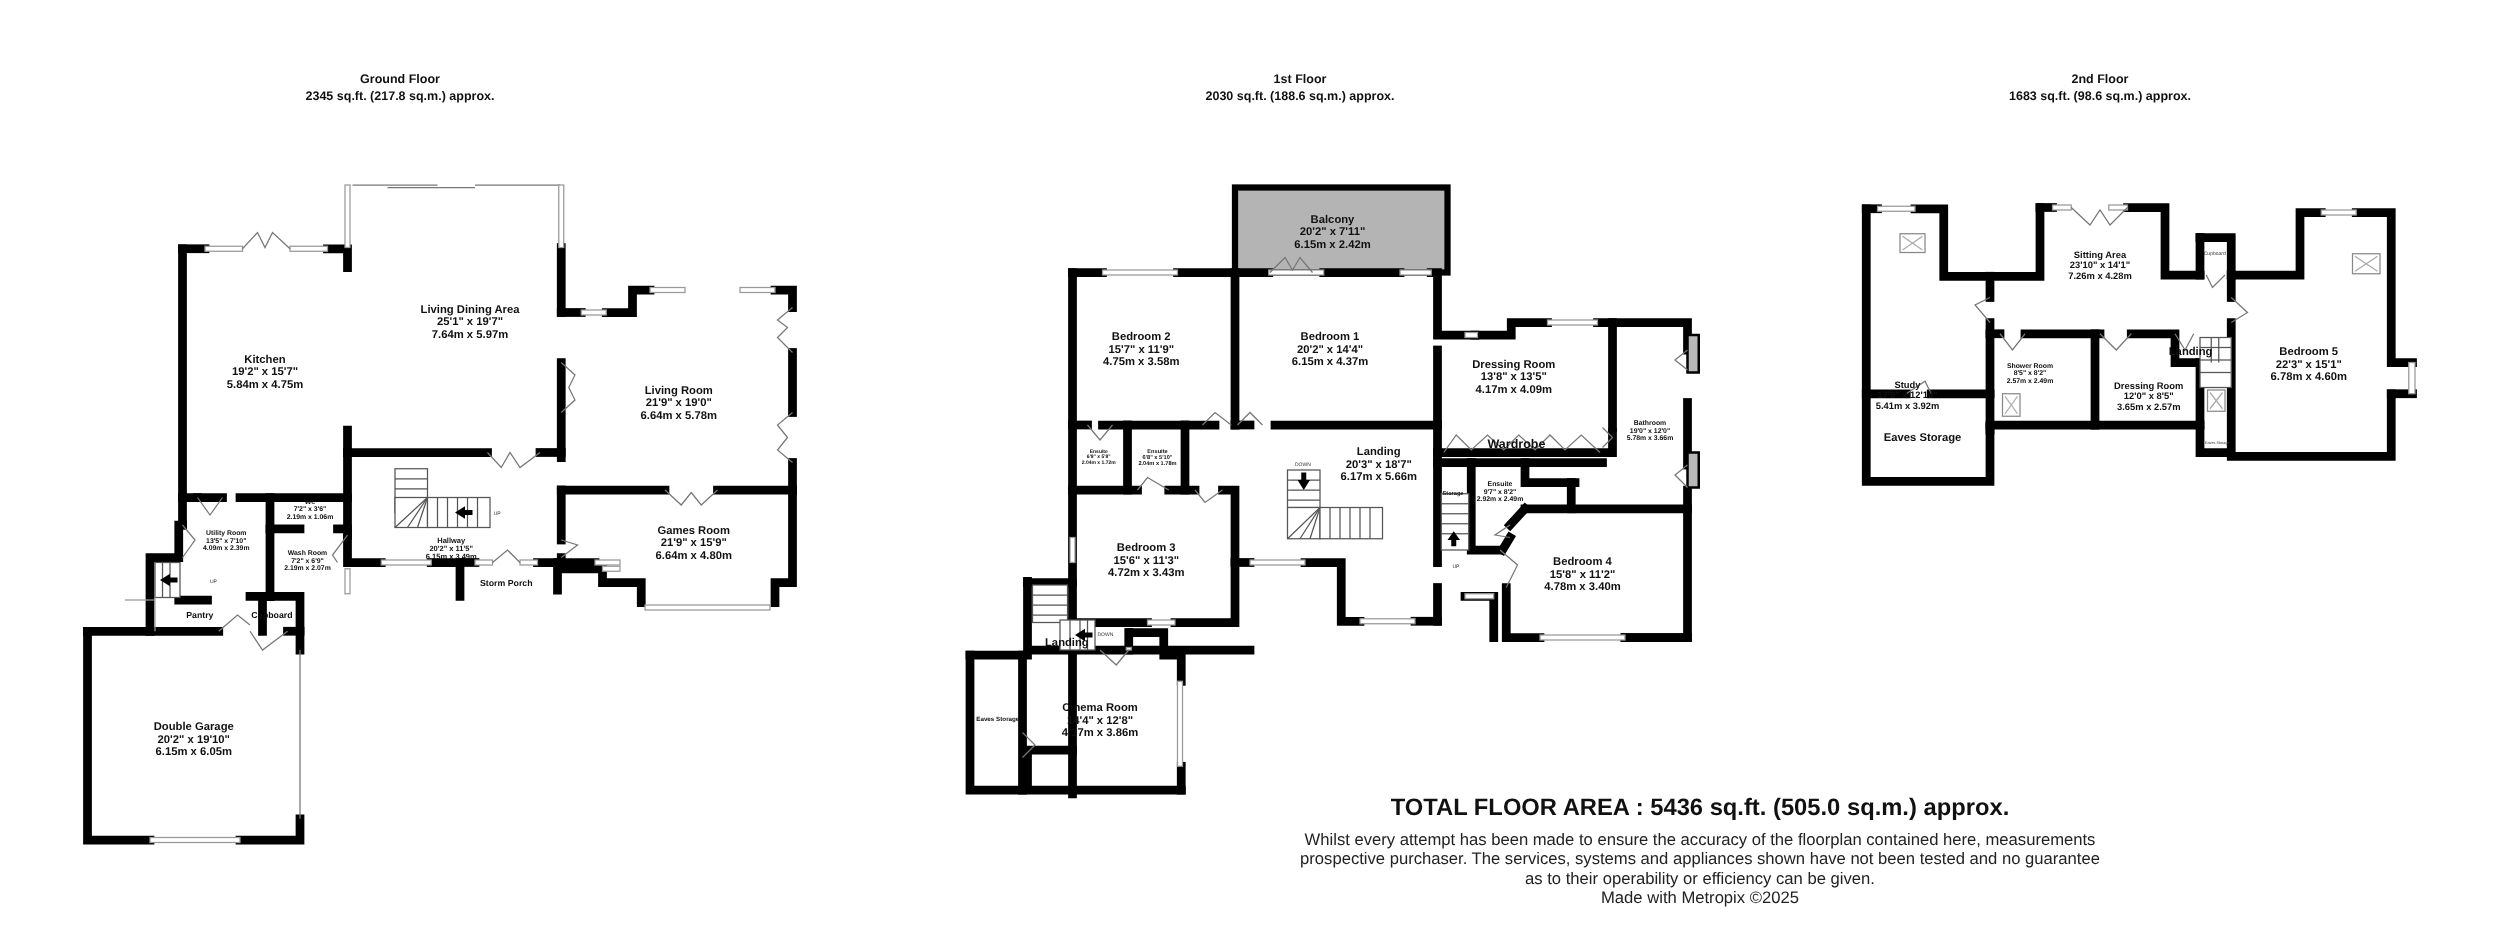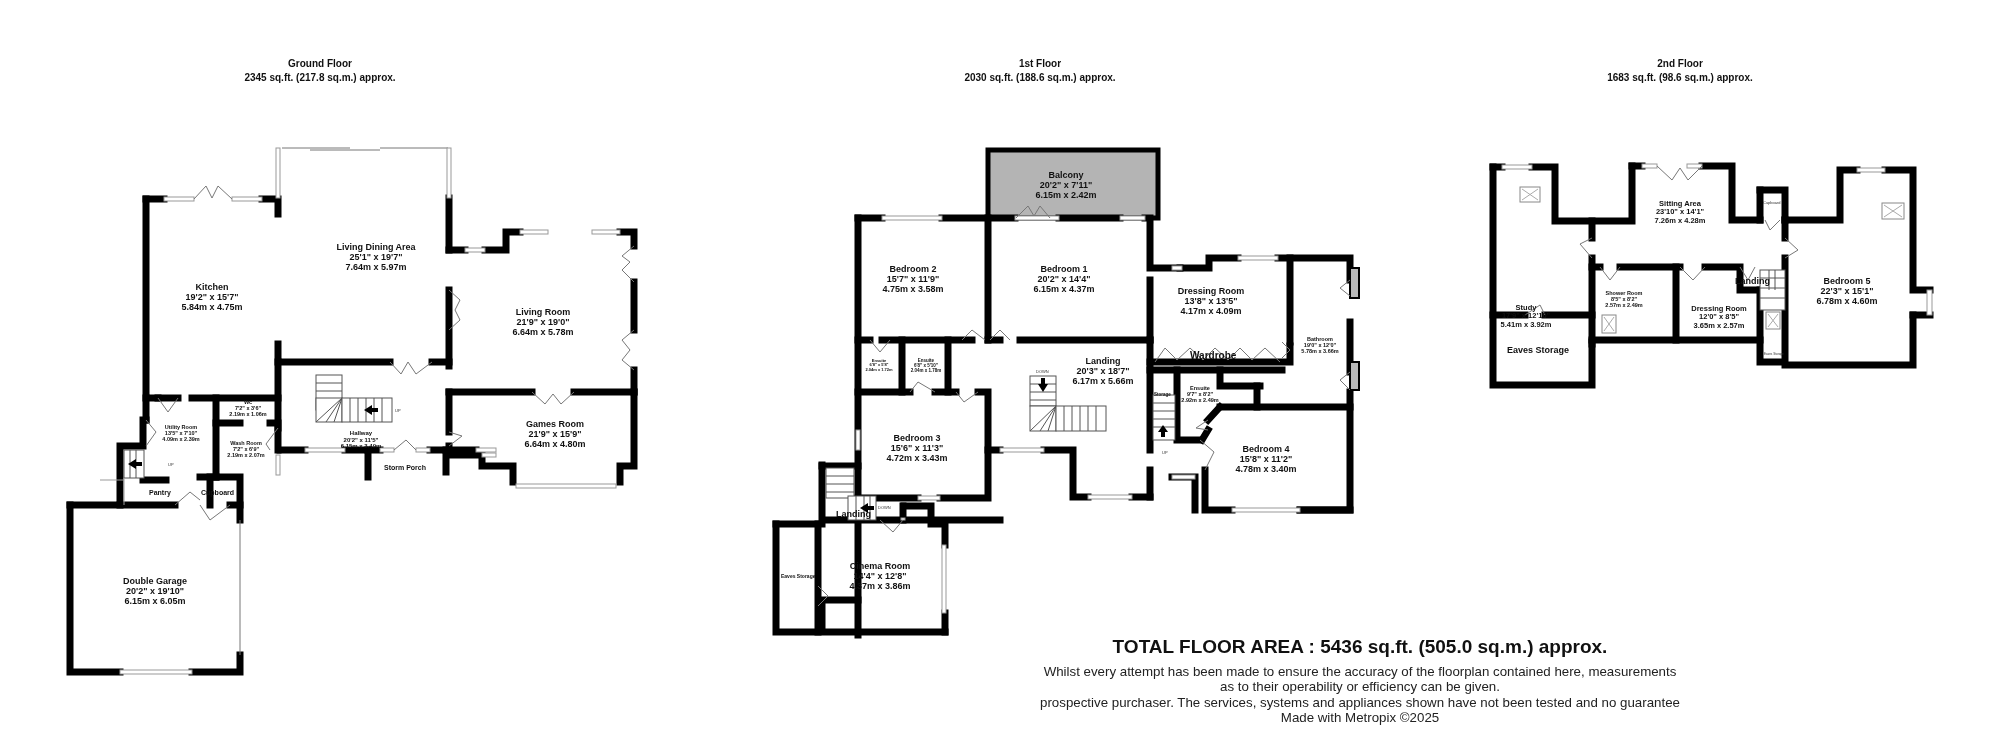--- a/index.html
+++ b/index.html
@@ -495,16 +495,16 @@
   <span class="d">22'3"  x 15'1"</span>
   <span class="d">6.78m  x 4.60m</span>
 </div>
 <div class="lbl" style="left:1507px; top:345px; font-size:9px;">Eaves Storage</div>
 <div class="tiny" style="left:1763px; top:200px;">Cupboard</div>
 <div class="tiny" style="left:1764px; top:352px; font-size:3px;">Eaves Storage</div>
 
 <div id="total">TOTAL FLOOR AREA : 5436 sq.ft. (505.0 sq.m.) approx.</div>
 <div id="disclaimer">
   <span>Whilst every attempt has been made to ensure the accuracy of the floorplan contained here, measurements</span>
+  <span>prospective purchaser. The services, systems and appliances shown have not been tested and no guarantee</span>
   <span>as to their operability or efficiency can be given.</span>
-  <span>prospective purchaser. The services, systems and appliances shown have not been tested and no guarantee</span>
   <span>Made with Metropix ©2025</span>
 </div>
 
 </body></html>

